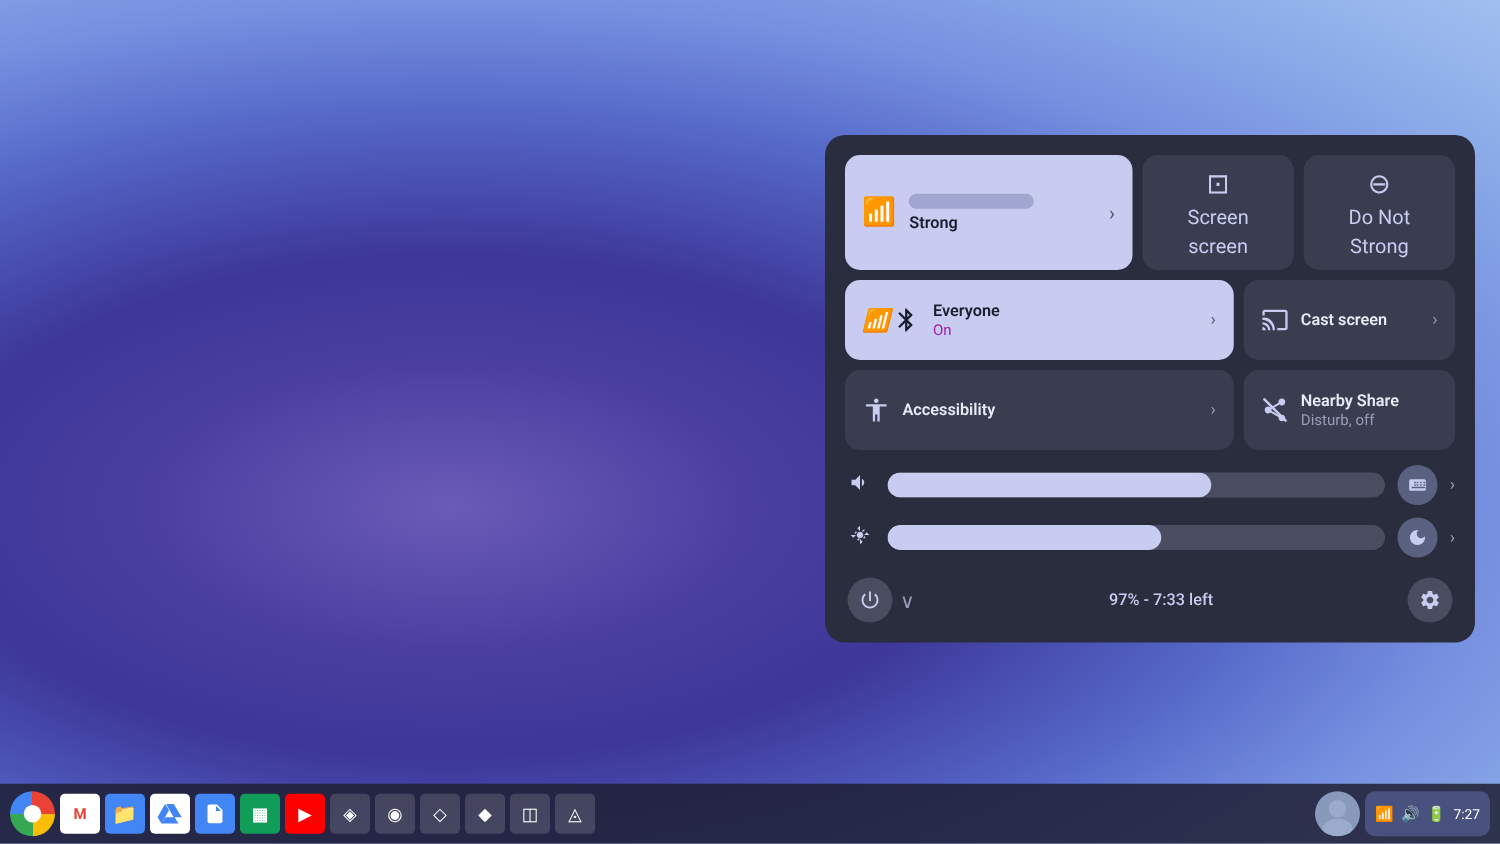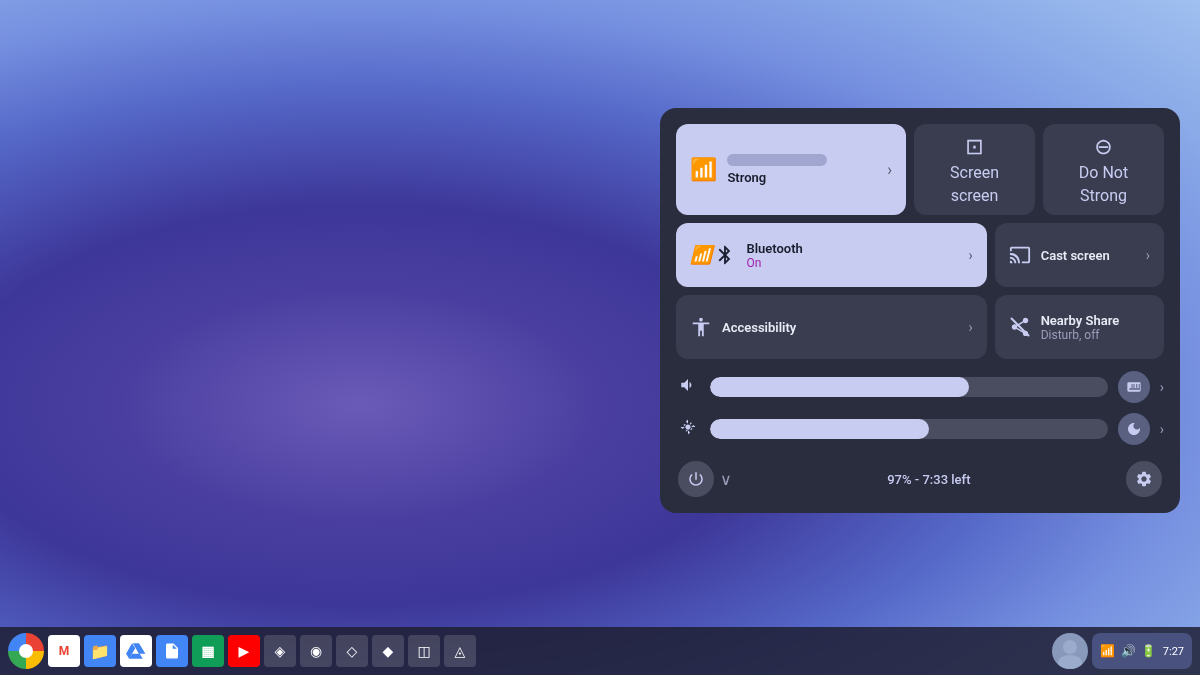--- a/index.html
+++ b/index.html
@@ -324,21 +324,21 @@
   </div>
 
   <div class="qs-row">
 
     <div class="qs-tile active wide">
       <span class="qs-tile-icon" style="font-size:18px; font-weight:bold; font-style:italic; font-family:serif;">📶</span>
       <svg width="22" height="22" viewBox="0 0 24 24" fill="#1a1d2e" style="flex-shrink:0; margin-left:-8px;">
         <path d="M17.71 7.71L12 2h-1v7.59L6.41 5 5 6.41 10.59 12 5 17.59 6.41 19 11 14.41V22h1l5.71-5.71-4.3-4.29 4.3-4.29zM13 5.83l1.88 1.88L13 9.59V5.83zm1.88 10.46L13 18.17v-3.76l1.88 1.88z"></path>
       </svg>
       <div class="qs-tile-text">
-        <span class="qs-tile-label">Bluetooth</span>
+        <span class="qs-tile-label">Everyone</span>
         <span class="qs-tile-sublabel">On</span>
       </div>
       <span class="qs-tile-chevron">›</span>
     </div>
 
     <div class="qs-tile">
       <svg width="22" height="22" viewBox="0 0 24 24" fill="#c8ccf0">
         <path d="M1 18v3h3c0-1.66-1.34-3-3-3zm0-4v2c2.76 0 5 2.24 5 5h2c0-3.87-3.13-7-7-7zm0-4v2c4.97 0 9 4.03 9 9h2C12 14.07 7.07 9 1 10zm20-7H3c-1.1 0-2 .9-2 2v3h2V5h18v14h-7v2h7c1.1 0 2-.9 2-2V5c0-1.1-.9-2-2-2z"></path>
       </svg>
       <div class="qs-tile-text">

